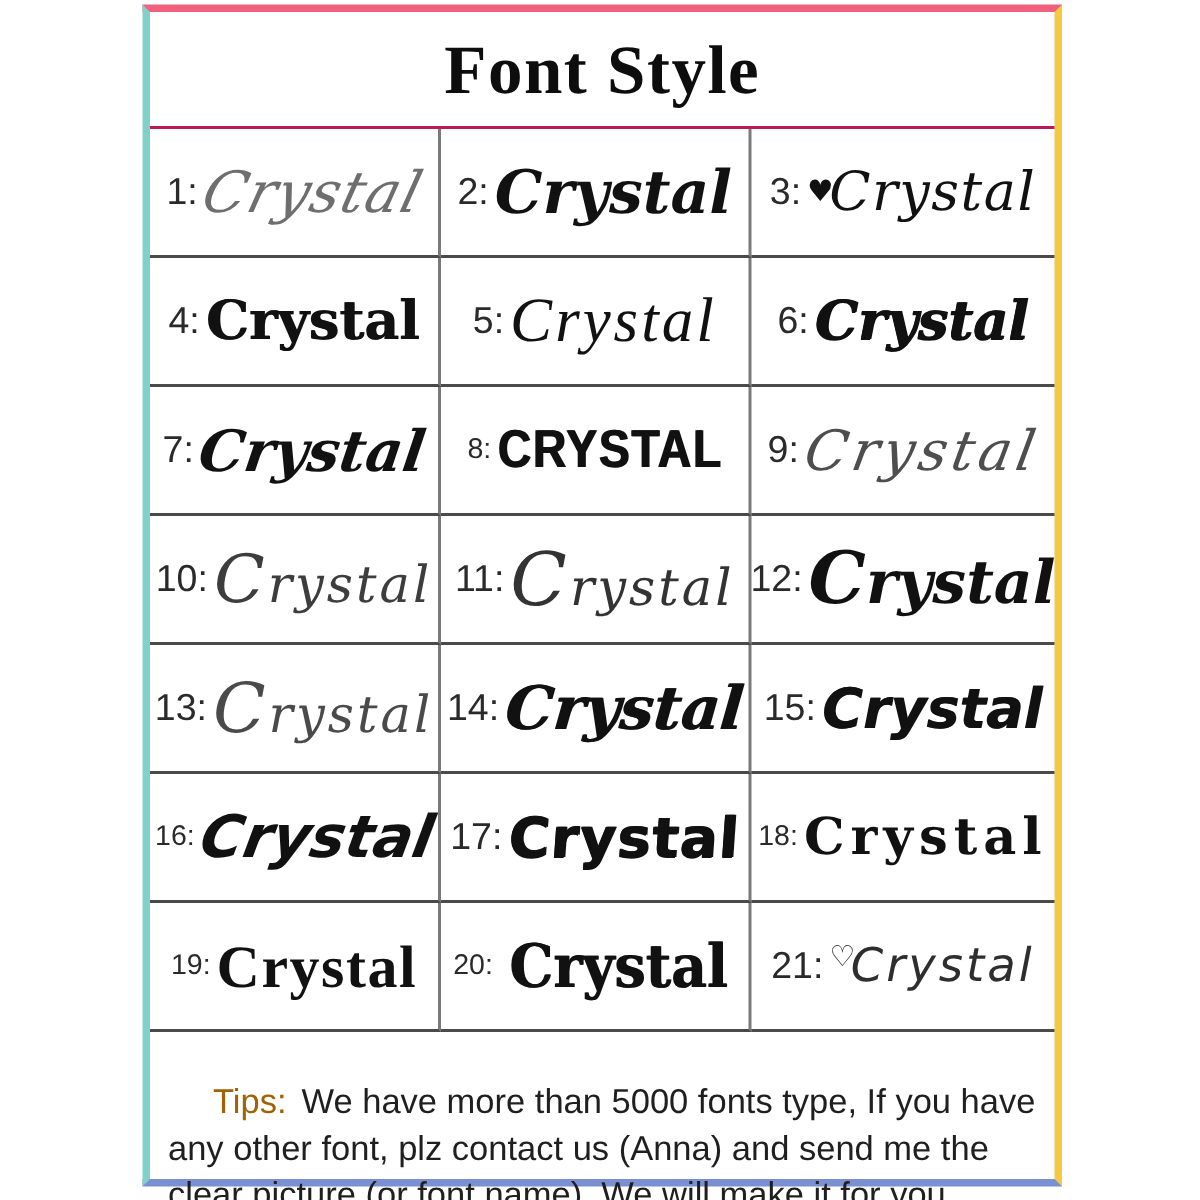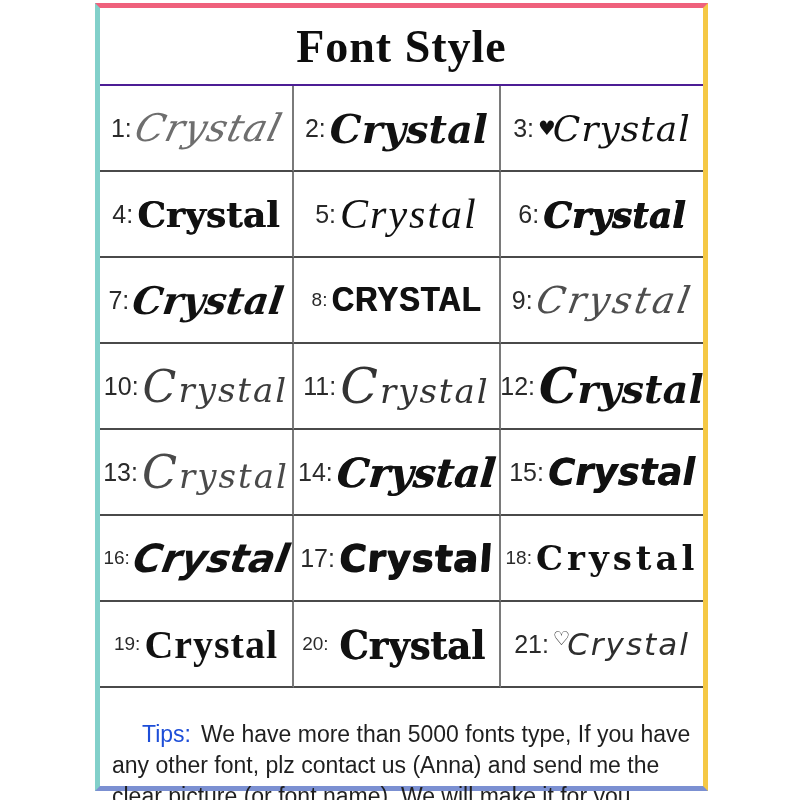--- a/index.html
+++ b/index.html
@@ -10,21 +10,21 @@
     position:absolute;left:95px;top:3px;width:613px;height:788px;
     background:#fff;
     border-top:5px solid #ef617c;
     border-left:5px solid #82d0ca;
     border-right:5px solid #f5c845;
     border-bottom:5px solid #7b90d2;
   }
 
   .title-row{
     height:78px;display:flex;align-items:center;justify-content:center;
-    border-bottom:2px solid #4c1d95;
+    border-bottom:2px solid #be185d;
   }
   .title-row h1{
     margin:0;font-family:"Liberation Serif",serif;font-weight:bold;
     font-size:46px;letter-spacing:1px;color:#0d0d0d;
   }
 
   .grid{
     display:grid;
     grid-template-columns:194px 207px 1fr;
     grid-auto-rows:86px;
@@ -67,21 +67,21 @@
   .f18 .sample{font-family:"DejaVu Serif",serif;font-weight:bold;font-size:34px;letter-spacing:4px;}
   .f19 .sample{font-family:"Liberation Serif",serif;font-weight:bold;font-size:40px;letter-spacing:1px;}
   .f20 .sample{font-family:"DejaVu Serif",serif;font-weight:bold;font-size:40px;text-shadow:0.8px 0 currentColor;transform:scaleX(0.92);}
   .f21 .sample{font-family:"DejaVu Sans",sans-serif;font-style:italic;font-size:31px;color:#2e2e2e;letter-spacing:2px;}
   .f21 .sample::before{content:"♡";font-size:0.62em;vertical-align:10px;margin-right:-5px;}
 
   .tips{
     padding:8px 12px 0 12px;
     font-size:23px;line-height:1.34;color:#1f1f1f;text-indent:30px;
   }
-  .tips .tips-label{color:#1d4ed8;margin-right:10px;text-indent:0;}
+  .tips .tips-label{color:#a16207;margin-right:10px;text-indent:0;}
 </style>
 </head>
 <body>
 
 <div class="frame">
 
   <div class="title-row">
     <h1>Font Style</h1>
   </div>
 

